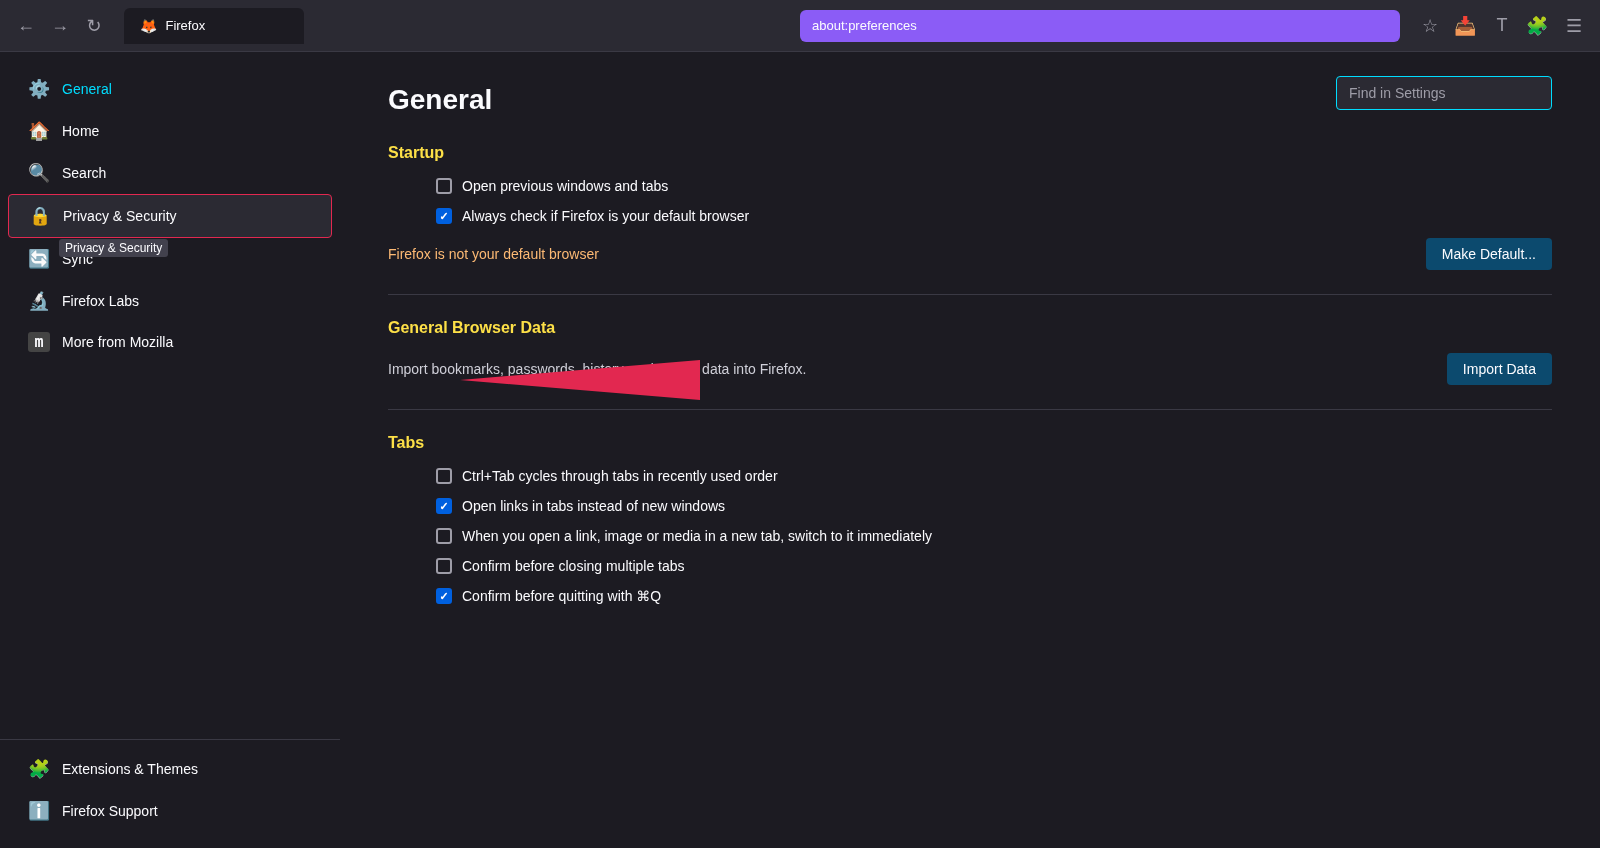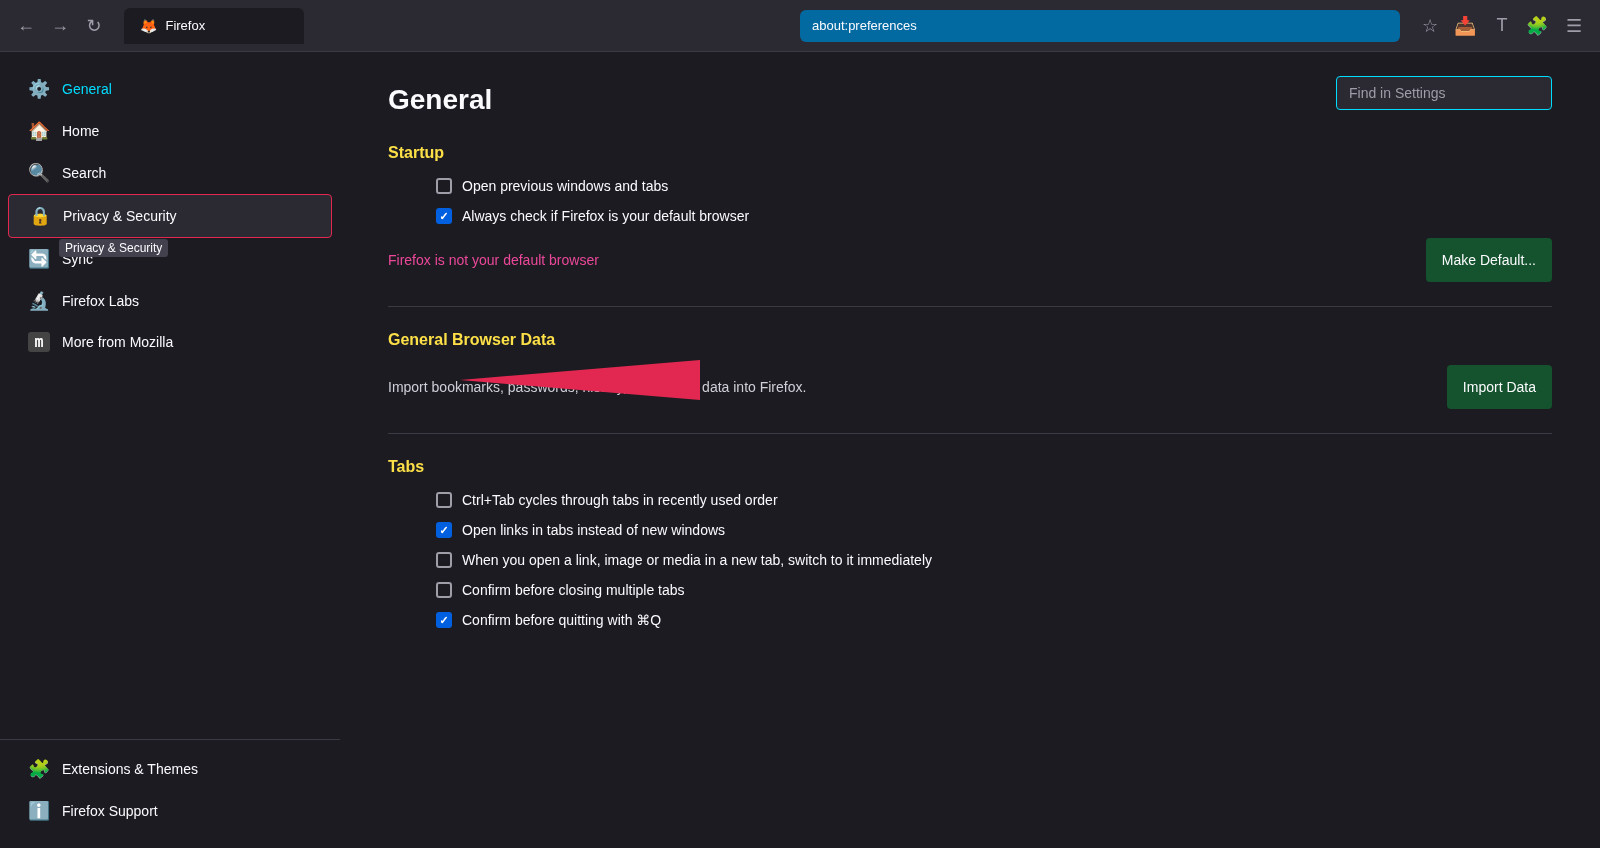--- a/index.html
+++ b/index.html
@@ -59,21 +59,21 @@
       min-width: 180px;
       height: 36px;
     }
     .tab-favicon {
       font-size: 14px;
     }
     .address-bar-container {
       flex: 1;
       display: flex;
       align-items: center;
-      background: #0369a1;
+      background: #8b5cf6;
       border-radius: 6px;
       padding: 4px 12px;
       height: 32px;
       max-width: 600px;
       margin: 0 auto;
     }
     .address-text {
       color: #fbfbfe;
       font-size: 13px;
     }
@@ -242,25 +242,25 @@
       border-color: #0060df;
     }
     .checkbox.checked::after {
       content: '✓';
       color: white;
       font-size: 11px;
       font-weight: bold;
     }
 
     .btn {
-      background: #14532d;
+      background: #0c4a6e;
       color: #fbfbfe;
       border: none;
       border-radius: 4px;
-      padding: 14px 16px;
+      padding: 8px 16px;
       font-size: 14px;
       cursor: pointer;
       white-space: nowrap;
     }
 
     .section-separator {
       border: none;
       border-top: 1px solid #3a3944;
       margin: 24px 0;
     }
@@ -367,21 +367,21 @@
       <span>Open previous windows and tabs</span>
     </div>
 
     <div class="setting-row">
       <div class="checkbox checked"></div>
       <span>Always check if Firefox is your default browser</span>
     </div>
 
     <div class="setting-row-with-button">
       <div class="setting-row-left">
-        <span style="color:#ec4899;">Firefox is not your default browser</span>
+        <span style="color:#fdba74;">Firefox is not your default browser</span>
       </div>
       <button class="btn">Make Default...</button>
     </div>
 
     <div class="annotation-arrow">
       <svg width="320" height="80" viewBox="0 0 320 80" xmlns="http://www.w3.org/2000/svg">
         <defs>
           <marker id="arrowhead" markerWidth="10" markerHeight="7" refX="9" refY="3.5" orient="auto">
             <polygon points="0 0, 10 3.5, 0 7" fill="#e22850"></polygon>
           </marker>

